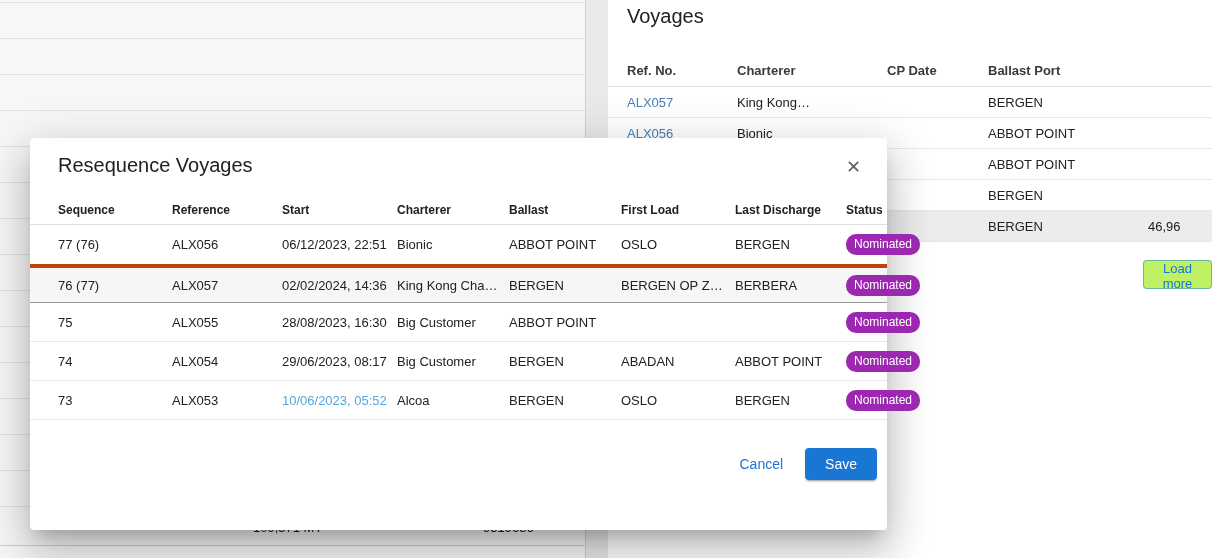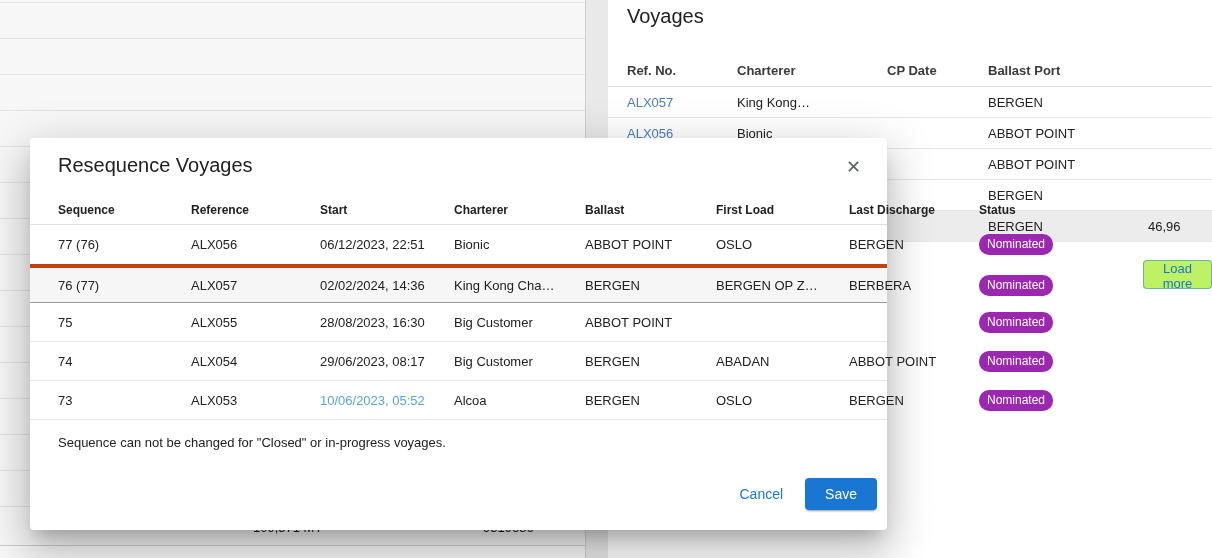--- a/index.html
+++ b/index.html
@@ -45,21 +45,21 @@
   .modal {
     position:absolute; left:30px; top:138px; width:857px; height:392px; z-index:10;
     background:#fff; border-radius:4px;
     box-shadow:0 11px 15px -7px rgba(0,0,0,.2), 0 24px 38px 3px rgba(0,0,0,.14), 0 9px 46px 8px rgba(0,0,0,.12);
   }
   .modal-header { display:flex; justify-content:space-between; align-items:flex-start; padding:16px 16px 0 28px; }
   .modal-title { margin:0; font-size:20px; font-weight:500; color:#212121; }
   .close { font-size:18px; color:#5f6368; cursor:pointer; padding:4px 10px; line-height:1; }
 
   .m-table { margin-top:15px; }
-  .m-row { display:grid; grid-template-columns:114px 110px 115px 112px 112px 114px 111px 88px 1fr; padding:0 26px 0 28px; align-items:center;gap:19px; }
+  .m-row { display:grid; grid-template-columns:114px 110px 115px 112px 112px 114px 111px 88px 1fr; padding:0 26px 0 28px; align-items:center; }
   .m-head { height:30px; font-size:12px; font-weight:700; color:#212121; border-bottom:1px solid #e0e0e0; }
   .m-body { height:39px; font-size:13px; color:#212121; border-bottom:1px solid #e8e8e8; }
   .m-body.no-sep { border-bottom:none; }
   .m-body.drag-row { background:#f6f6f6; border-top:4px solid #c2410c; border-bottom:1px solid #9b9b9b; }
   .cell { padding-right:8px; white-space:nowrap; overflow:hidden; text-overflow:ellipsis; }
   .date-link { color:var(--date-link); cursor:pointer; }
   .badge { display:inline-block; background:var(--badge); color:#fff; font-size:12px; line-height:1; padding:4px 8px 5px; border-radius:10px; }
   .handle-cell { display:flex; justify-content:flex-end; padding-right:0; }
   .drag-handle { width:18px; height:8px; border-top:2px solid #424242; border-bottom:2px solid #424242; cursor:grab; }
   .m-note { margin:15px 28px 0; font-size:13px; color:#212121; }
@@ -214,19 +214,18 @@
       <div class="cell">BERGEN</div>
       <div class="cell">OSLO</div>
       <div class="cell">BERGEN</div>
       <div class="cell"><span class="badge">Nominated</span></div>
       <div class="cell handle-cell">
           <span class="drag-handle"></span>
         </div>
     </div>
   </div>
 
-  <div class="m-note">Sequence can not be changed for "Closed" or in-progress voyages.</div>
 
   <div class="m-footer">
     <button class="btn-cancel">Cancel</button>
     <button class="btn-save">Save</button>
   </div>
 </div>
 
 </body></html>

